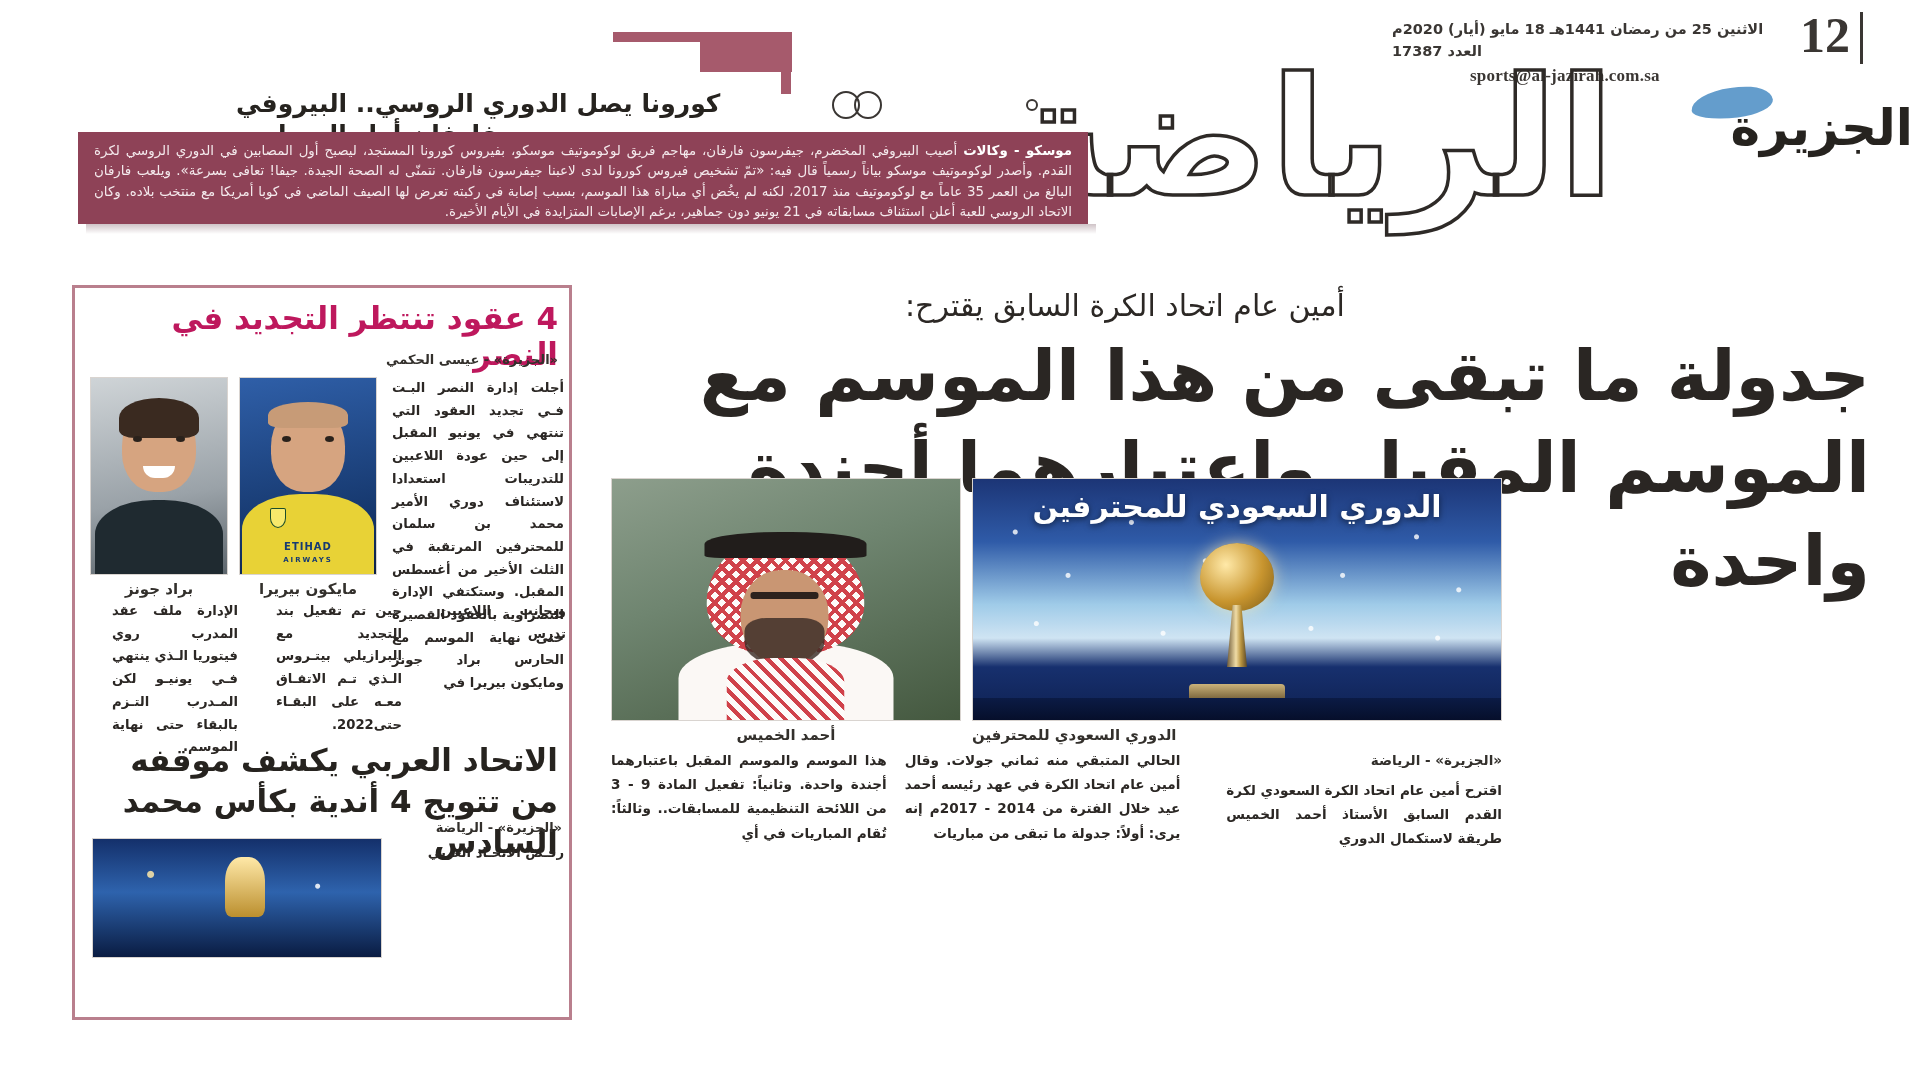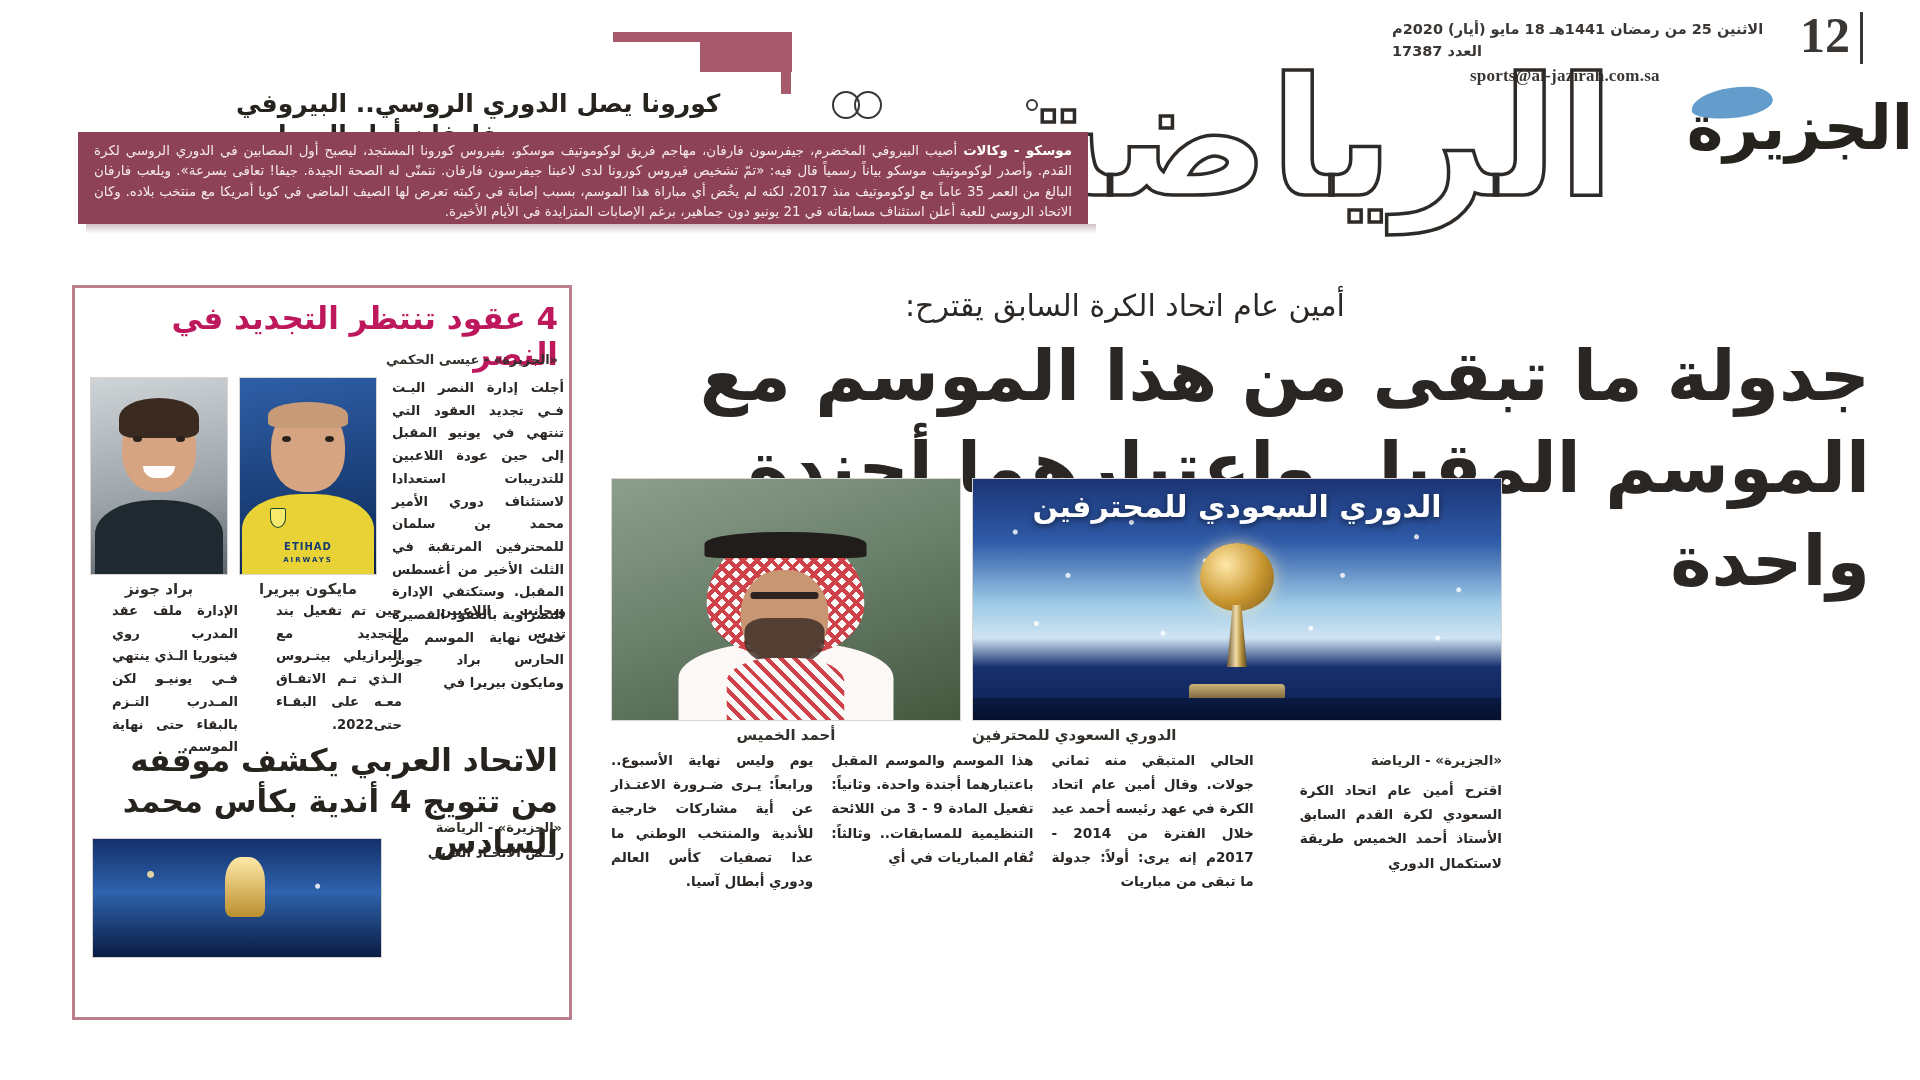--- a/index.html
+++ b/index.html
@@ -36,21 +36,21 @@
     font-size: 50px; font-weight: 700; color: #3a3633; line-height: .95;
   }
 
   
   .jazirah-logo {
     position: absolute; top: 74px; left: 1583px; width: 330px; height: 66px;
     display: flex; align-items: center; justify-content: flex-start;
     direction: rtl;
   }
   .jazirah-logo .jz-text {
-    font-size: 62px; font-weight: 700; color: #26231f;
+    font-size: 50px; font-weight: 700; color: #26231f;
     letter-spacing: -2px; line-height: 1; position: relative;
     font-family: "DejaVu Sans", sans-serif;
     margin-top: 42px;
   }
   .jazirah-logo .jz-swoosh {
     position: absolute; top: 14px; left: 108px;
     width: 82px; height: 30px; background: #5896c8;
     border-radius: 50% 40% 45% 55% / 60% 55% 45% 40%;
     transform: rotate(-7deg); z-index: 0; opacity: .93;
   }
@@ -373,21 +373,20 @@
     <div class="ph-trophy-title">الدوري السعودي للمحترفين</div>
   </div>
   <div class="cap cap-trophy">الدوري السعودي للمحترفين</div>
 
   <div class="art-byline">«الجزيرة» - الرياضة</div>
 
   <div class="art-cols">
     <div class="col first">اقترح أمين عام اتحاد الكرة السعودي لكرة القدم السابق الأستاذ أحمد الخميس طريقة لاستكمال الدوري</div>
     <div class="col">الحالي المتبقي منه ثماني جولات. وقال أمين عام اتحاد الكرة في عهد رئيسه أحمد عيد خلال الفترة من 2014 - 2017م إنه يرى: أولاً: جدولة ما تبقى من مباريات</div>
     <div class="col">هذا الموسم والموسم المقبل باعتبارهما أجندة واحدة. وثانياً: تفعيل المادة 9 - 3 من اللائحة التنظيمية للمسابقات.. وثالثاً: تُقام المباريات في أي</div>
-    <div class="col">يوم وليس نهاية الأسبوع.. ورابعاً: يـرى ضـرورة الاعتـذار عن أية مشاركات خارجية للأندية والمنتخب الوطني ما عدا تصفيات كأس العالم ودوري أبطال آسيا.</div>
   </div>
 
   <div class="side-box"></div>
 
   <div class="side-title">4 عقود تنتظر التجديد في النصر</div>
   <div class="side-byline">«الجزيرة» - عيسى الحكمي</div>
 
   <div class="photo photo-brad">
     <div class="ph-person ph-brad-bg"></div>
     <div class="ph-body-black"></div>

